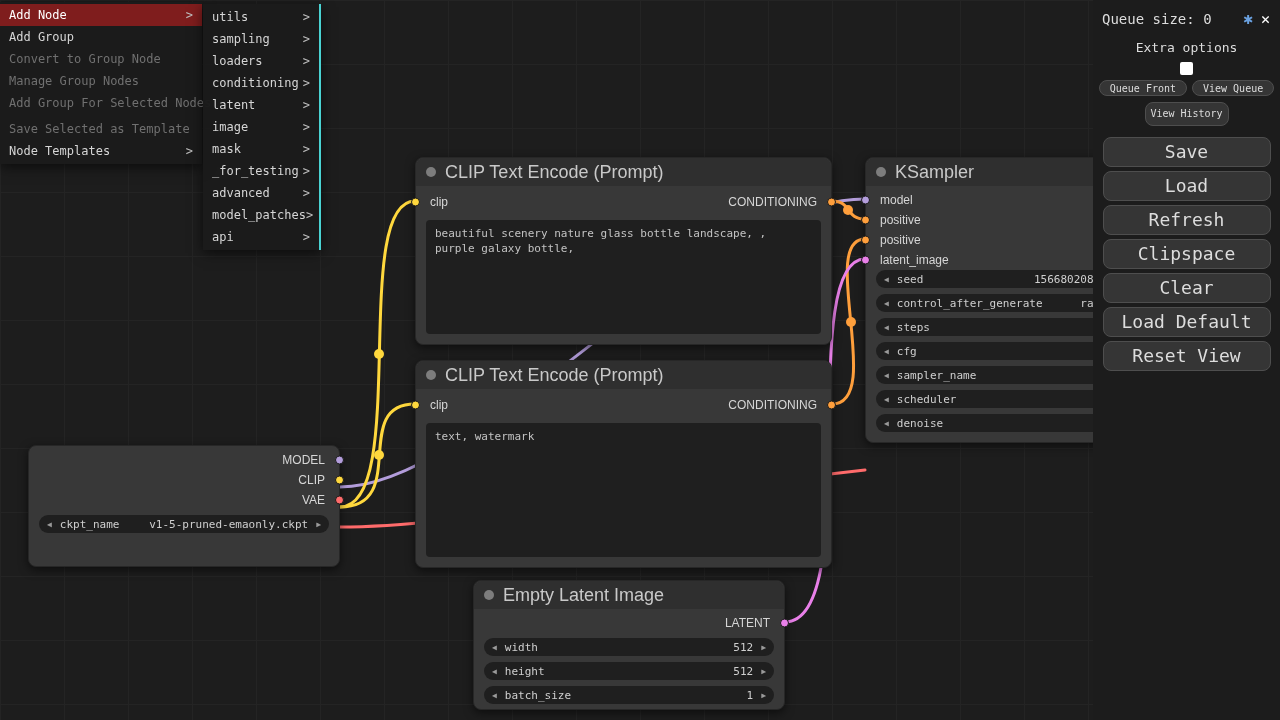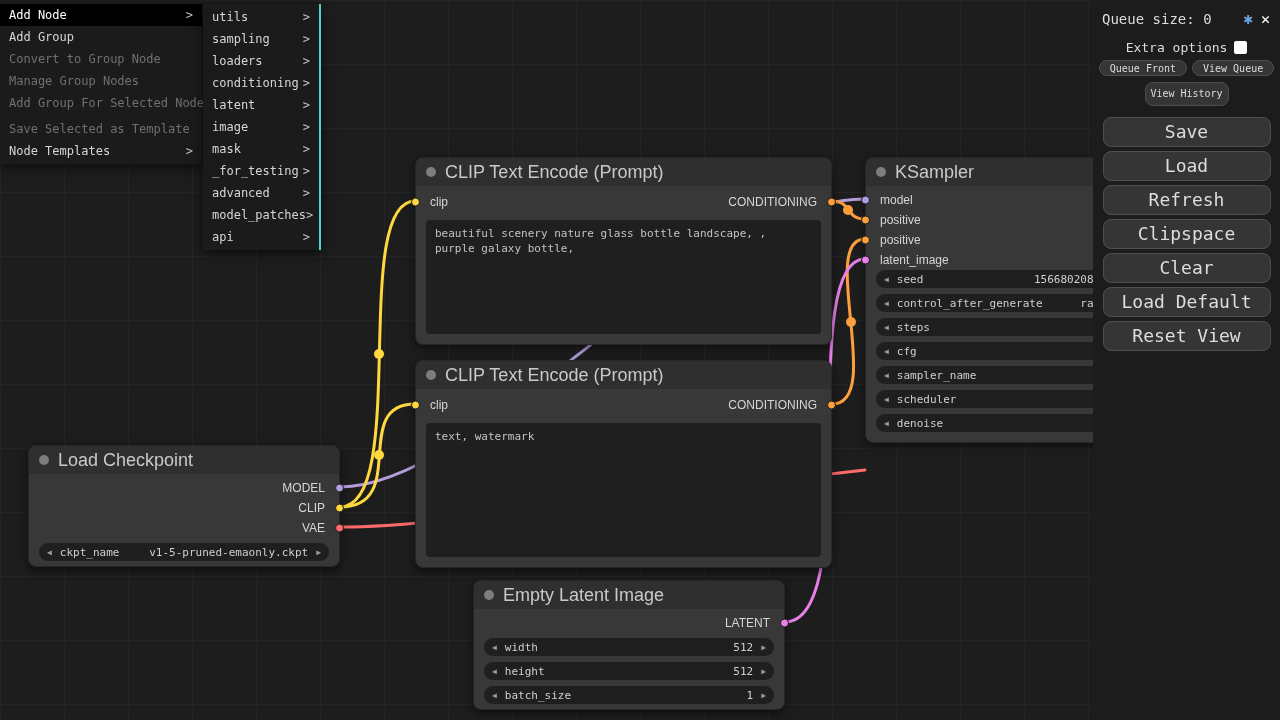--- a/index.html
+++ b/index.html
@@ -68,40 +68,40 @@
 
   
   .ctx {
     position:absolute; z-index:10; background:rgba(27,27,27,.97);
     box-shadow:0 3px 12px rgba(0,0,0,.6); padding:2px 0;
     font-size:12px; color:#d6d6d6;
   }
   .ctx-item { height:22px; display:flex; align-items:center; padding:0 9px; cursor:pointer; white-space:nowrap; }
   .ctx-item .arrow { margin-left:auto; color:#c0c0c0; }
   .ctx-item.disabled { color:#707070; cursor:default; }
-  .ctx-item.hl { background:#000000; color:#ffffff; }
+  .ctx-item.hl { background:#7f1d1d; color:#ffffff; }
   .ctx-sep { height:4px; }
   .mainmenu { left:0; top:2px; width:202px; }
   .submenu  { left:203px; top:4px; width:118px; border-right:2px solid #4ad3d3; }
 
   
   .sidebar {
     position:absolute; top:0; right:0; bottom:0; width:187px; z-index:20;
     background:#1c1c1c; color:#dddddd;
   }
   .qrow { display:flex; align-items:center; gap:8px; padding:11px 10px 4px 9px; font-size:14px; }
   .gear { margin-left:auto; color:#6aa1e0; font-size:16px; cursor:pointer; line-height:1; }
   .close { color:#ffffff; font-size:15px; cursor:pointer; line-height:1; }
   .btn {
     display:flex; align-items:center; justify-content:center;
     background:#353535; border:1px solid #4e4e4e; border-radius:8px;
     color:#dddddd; font-family:inherit; cursor:pointer; text-align:center;
   }
   .queue-btn { width:168px; height:30px; margin:4px auto 0; font-size:17px; }
-  .extra { display:flex; align-items:center; justify-content:center; gap:7px; font-size:13px; margin:9px 0 5px; }
+  .extra { display:flex; align-items:center; justify-content:center; gap:7px; font-size:13px; margin:9px 0 5px;flex-direction:column; }
   .checkbox { width:13px; height:13px; background:#ffffff; border-radius:2px; cursor:pointer; }
   .small-row { display:flex; justify-content:center; gap:5px; }
   .small-btn { height:16px; font-size:10px; padding:0 10px; }
   .history-btn { width:84px; margin:6px auto 0; font-size:10px; padding:4px 0; line-height:1.35; flex-direction:column; }
   .big-btns { margin-top:11px; }
   .big-btn { width:168px; height:30px; margin:0 auto 4px; font-size:18px; }
 </style>
 </head>
 <body>
 
@@ -217,24 +217,20 @@
       <div class="widget">
         <span class="warr">◀</span>
         <span class="wlabel">denoise</span>
         <span class="wvalue"></span>
         <span class="warr">▶</span>
       </div>
     </div>
   </div>
 
   <div class="node ck" style="left:28px;top:445px;width:312px;height:122px">
-    <div class="node-title">
-      <span class="collapse-dot"></span>
-      <span>Load Checkpoint</span>
-    </div>
     <div class="node-body">
       <div class="slot-row out-only">
         <span>MODEL</span>
         <i class="dot out c-model"></i>
       </div>
       <div class="slot-row out-only">
         <span>CLIP</span>
         <i class="dot out c-clip"></i>
       </div>
       <div class="slot-row out-only">

